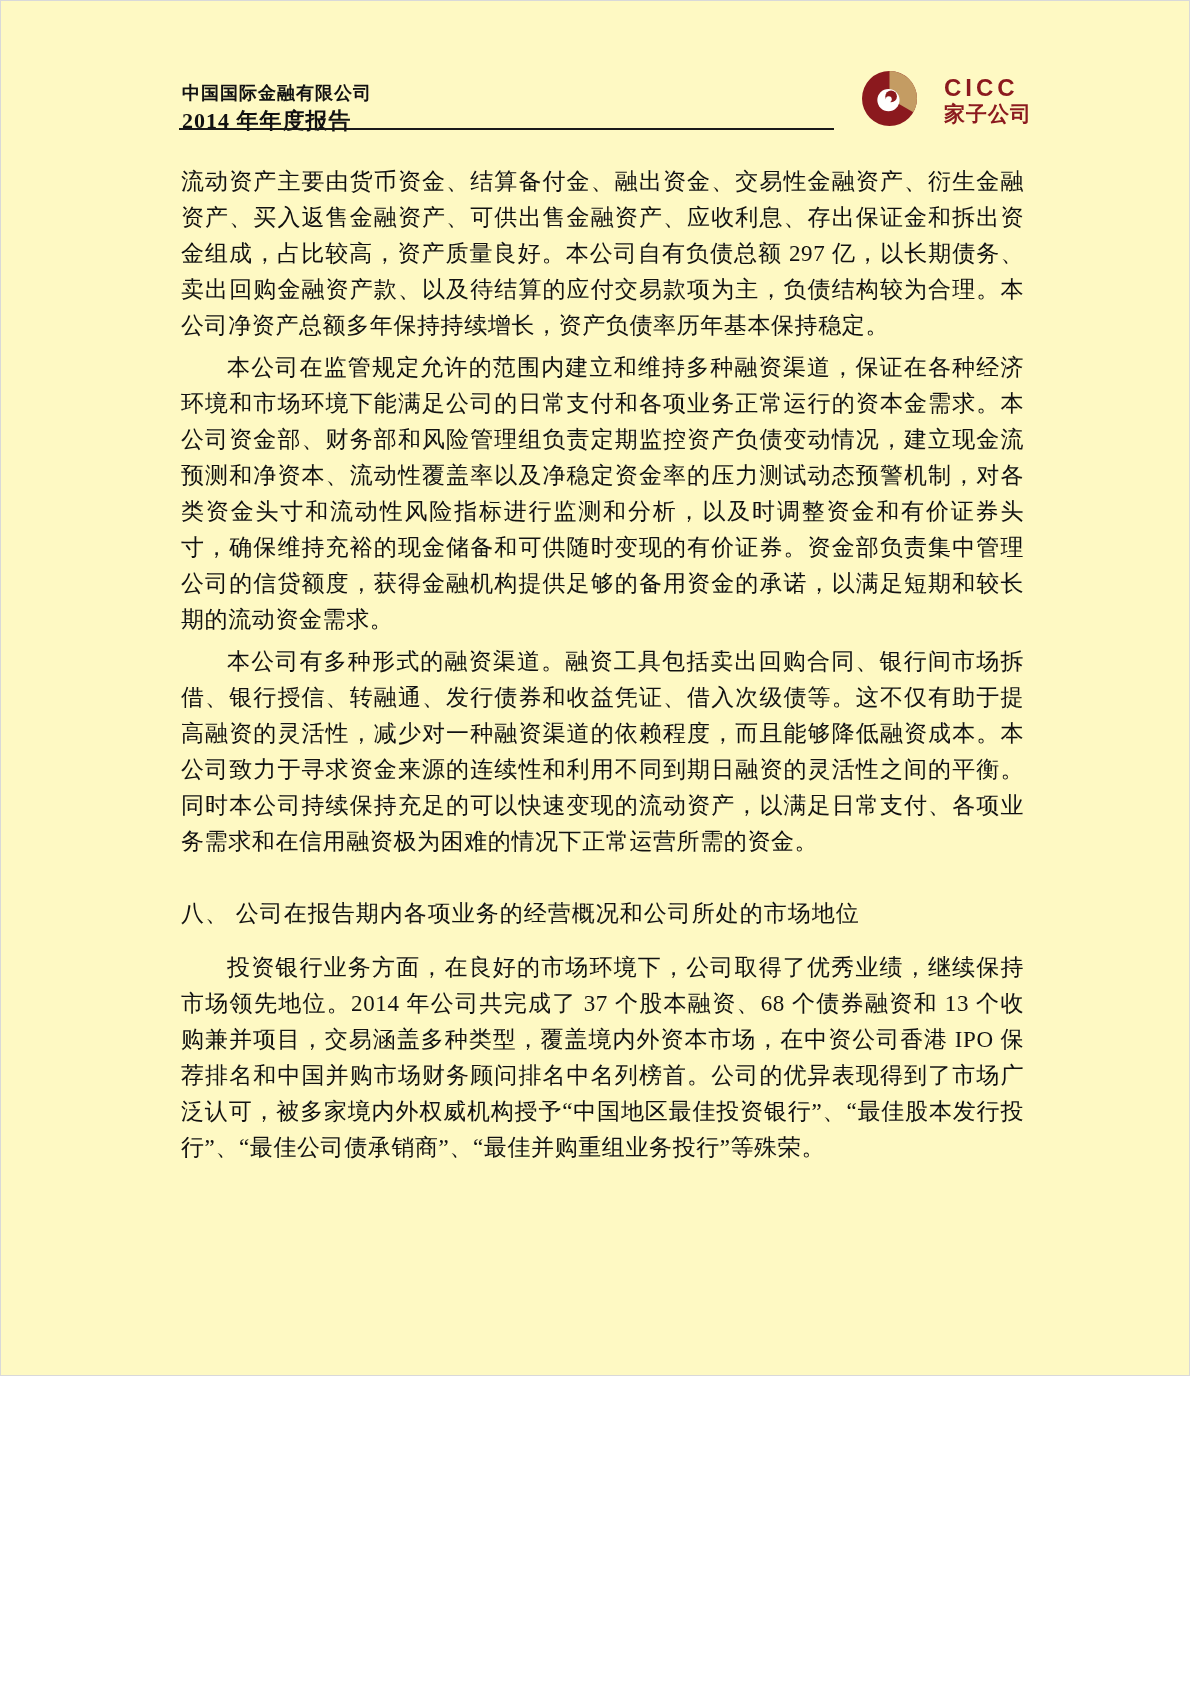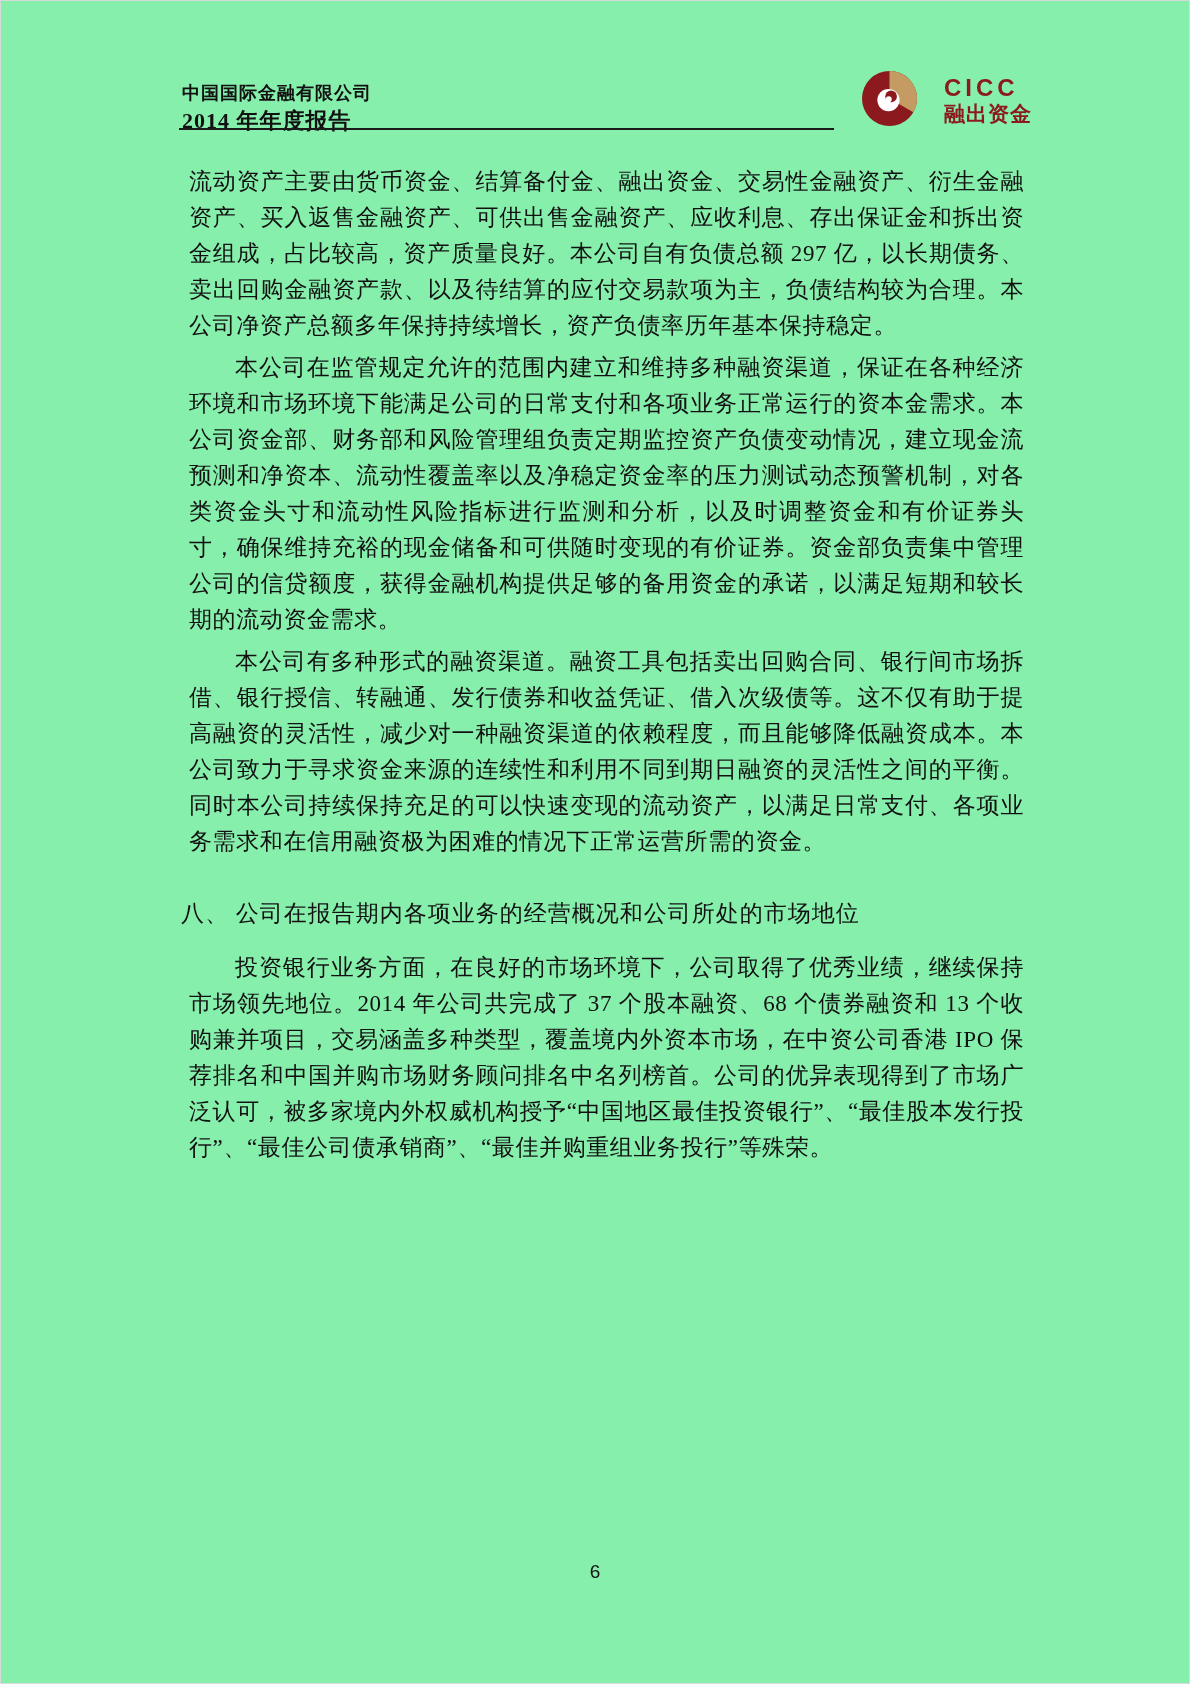--- a/index.html
+++ b/index.html
@@ -1,20 +1,20 @@
 <!DOCTYPE html>
 <html><head>
 <meta charset="utf-8">
 <style>
   html, body { margin: 0; padding: 0; background: #ffffff; }
   .page {
     position: relative;
     width: 1190px;
-    height: 1684px;
-    background: #86efac;
+    height: 1376px;
+    background: #fef9c3;
     box-sizing: border-box;
     border: 1px solid #d9d9d9;
     font-family: "Liberation Serif", "DejaVu Serif", serif;
     color: #111111;
     overflow: hidden;
   }
 
   
   .hdr-company {
     position: absolute; left: 181px; top: 80px;
@@ -33,21 +33,21 @@
   .logo-text { padding-top: 5px; color: #8b191e; font-family: "Liberation Sans", "DejaVu Sans", sans-serif; }
   .logo-acronym { font-size: 24px; font-weight: 800; letter-spacing: 4px; line-height: 1; }
   .logo-name { font-size: 21px; font-weight: 800; line-height: 1.1; margin-top: 2px; letter-spacing: 1px; }
 
   
   .doc-body {
     position: absolute; left: 180px; top: 163px; width: 843px;
     font-size: 23px; line-height: 36px; letter-spacing: 0.6px;
   }
   .para {
-    margin: 0 0 6px 8px;
+    margin: 0 0 6px 0;
     text-align: justify;
     text-justify: inter-character;
   }
   .para.indent { text-indent: 2em; }
   .heading {
     font-size: 23px; font-weight: normal; line-height: 36px;
     letter-spacing: 1px;
     margin: 36px 0 18px 0;
   }
 
@@ -70,21 +70,21 @@
   <div class="logo">
     <svg class="logo-mark" viewBox="0 0 52 52" aria-hidden="true">
       <circle cx="26" cy="26" r="26" fill="#8b191e"></circle>
       <path d="M26,26 L26,0 A26,26 0 0 1 48.5,39 Z" fill="#c49c63"></path>
       <circle cx="25" cy="27.5" r="10.5" fill="#ffffff"></circle>
       <circle cx="27.5" cy="24" r="5.5" fill="#8b191e"></circle>
       <circle cx="25.3" cy="26.6" r="2.8" fill="#ffffff"></circle>
     </svg>
     <div class="logo-text">
       <div class="logo-acronym">CICC</div>
-      <div class="logo-name">融出资金</div>
+      <div class="logo-name">家子公司</div>
     </div>
   </div>
 
   <main class="doc-body">
     <p class="para">流动资产主要由货币资金、结算备付金、融出资金、交易性金融资产、衍生金融资产、买入返售金融资产、可供出售金融资产、应收利息、存出保证金和拆出资金组成，占比较高，资产质量良好。本公司自有负债总额 297 亿，以长期债务、卖出回购金融资产款、以及待结算的应付交易款项为主，负债结构较为合理。本公司净资产总额多年保持持续增长，资产负债率历年基本保持稳定。</p>
     <p class="para indent">本公司在监管规定允许的范围内建立和维持多种融资渠道，保证在各种经济环境和市场环境下能满足公司的日常支付和各项业务正常运行的资本金需求。本公司资金部、财务部和风险管理组负责定期监控资产负债变动情况，建立现金流预测和净资本、流动性覆盖率以及净稳定资金率的压力测试动态预警机制，对各类资金头寸和流动性风险指标进行监测和分析，以及时调整资金和有价证券头寸，确保维持充裕的现金储备和可供随时变现的有价证券。资金部负责集中管理公司的信贷额度，获得金融机构提供足够的备用资金的承诺，以满足短期和较长期的流动资金需求。</p>
     <p class="para indent">本公司有多种形式的融资渠道。融资工具包括卖出回购合同、银行间市场拆借、银行授信、转融通、发行债券和收益凭证、借入次级债等。这不仅有助于提高融资的灵活性，减少对一种融资渠道的依赖程度，而且能够降低融资成本。本公司致力于寻求资金来源的连续性和利用不同到期日融资的灵活性之间的平衡。同时本公司持续保持充足的可以快速变现的流动资产，以满足日常支付、各项业务需求和在信用融资极为困难的情况下正常运营所需的资金。</p>
 
     <h2 class="heading">八、 公司在报告期内各项业务的经营概况和公司所处的市场地位</h2>
 

